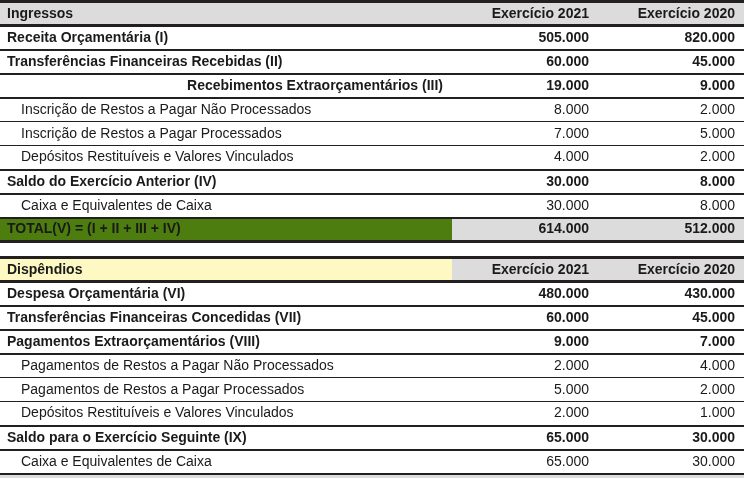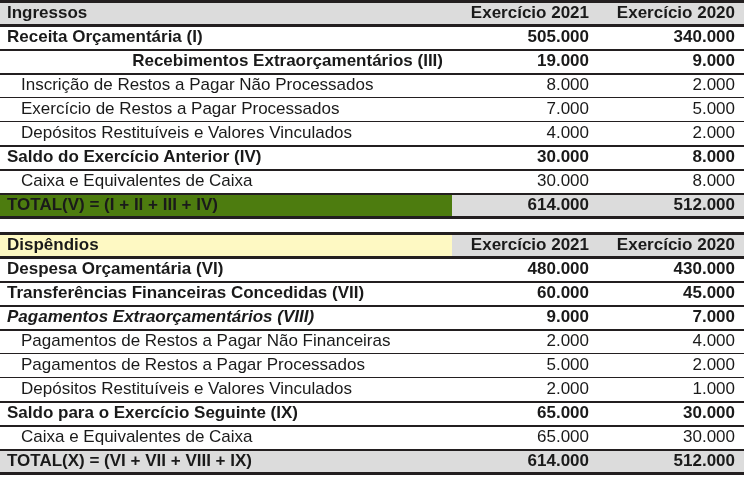--- a/index.html
+++ b/index.html
@@ -32,21 +32,21 @@
   }
 
   .fin-table col.c-label { width: 452px; }
   .fin-table col.c-val   { width: 146px; }
 
   .fin-table tr { height: 24px; }
 
   .fin-table td {
     padding: 0 9px 1px 7px;
     vertical-align: middle;
-    font-size: 17px;
+    font-size: 14px;
     line-height: 1.05;
     white-space: nowrap;
     background: #ffffff;
     border-top: 1px solid #231f20;
     border-bottom: 1px solid #231f20;
   }
 
   
   tr.band td {
     background: #dcdcdc;
@@ -107,34 +107,39 @@
       <tr class="band">
         <td class="label" style="background-color: rgb(220, 220, 220); border-top-color: rgb(35, 31, 32); border-bottom-color: rgb(35, 31, 32);">Ingressos</td>
         <td class="val" style="background-color: rgb(220, 220, 220); border-top-color: rgb(35, 31, 32); border-bottom-color: rgb(35, 31, 32);">Exercício 2021</td>
         <td class="val" style="background-color: rgb(220, 220, 220); border-top-color: rgb(35, 31, 32); border-bottom-color: rgb(35, 31, 32);">Exercício 2020</td>
       </tr>
     </thead>
     <tbody>
         <tr class="major">
           <td class="label" style="border-top-color: rgb(35, 31, 32); border-bottom-color: rgb(35, 31, 32);">Receita Orçamentária (I)</td>
           <td class="val" style="border-top-color: rgb(35, 31, 32); border-bottom-color: rgb(35, 31, 32);">505.000</td>
-          <td class="val" style="border-top-color: rgb(35, 31, 32); border-bottom-color: rgb(35, 31, 32);">340.000</td>
+          <td class="val" style="border-top-color: rgb(35, 31, 32); border-bottom-color: rgb(35, 31, 32);">820.000</td>
+        </tr>
+        <tr class="major">
+          <td class="label" style="border-top-color: rgb(35, 31, 32); border-bottom-color: rgb(35, 31, 32);">Transferências Financeiras Recebidas (II)</td>
+          <td class="val" style="border-top-color: rgb(35, 31, 32); border-bottom-color: rgb(35, 31, 32);">60.000</td>
+          <td class="val" style="border-top-color: rgb(35, 31, 32); border-bottom-color: rgb(35, 31, 32);">45.000</td>
         </tr>
         <tr class="major">
           <td class="label" style="border-top-color: rgb(35, 31, 32); border-bottom-color: rgb(35, 31, 32); text-align: right;">Recebimentos Extraorçamentários (III)</td>
           <td class="val" style="border-top-color: rgb(35, 31, 32); border-bottom-color: rgb(35, 31, 32);">19.000</td>
           <td class="val" style="border-top-color: rgb(35, 31, 32); border-bottom-color: rgb(35, 31, 32);">9.000</td>
         </tr>
         <tr class="detail">
           <td class="label" style="border-top-color: rgb(35, 31, 32); border-bottom-color: rgb(35, 31, 32);">Inscrição de Restos a Pagar Não Processados</td>
           <td class="val" style="border-top-color: rgb(35, 31, 32); border-bottom-color: rgb(35, 31, 32);">8.000</td>
           <td class="val" style="border-top-color: rgb(35, 31, 32); border-bottom-color: rgb(35, 31, 32);">2.000</td>
         </tr>
         <tr class="detail">
-          <td class="label" style="border-top-color: rgb(35, 31, 32); border-bottom-color: rgb(35, 31, 32);">Exercício de Restos a Pagar Processados</td>
+          <td class="label" style="border-top-color: rgb(35, 31, 32); border-bottom-color: rgb(35, 31, 32);">Inscrição de Restos a Pagar Processados</td>
           <td class="val" style="border-top-color: rgb(35, 31, 32); border-bottom-color: rgb(35, 31, 32);">7.000</td>
           <td class="val" style="border-top-color: rgb(35, 31, 32); border-bottom-color: rgb(35, 31, 32);">5.000</td>
         </tr>
         <tr class="detail">
           <td class="label" style="border-top-color: rgb(35, 31, 32); border-bottom-color: rgb(35, 31, 32);">Depósitos Restituíveis e Valores Vinculados</td>
           <td class="val" style="border-top-color: rgb(35, 31, 32); border-bottom-color: rgb(35, 31, 32);">4.000</td>
           <td class="val" style="border-top-color: rgb(35, 31, 32); border-bottom-color: rgb(35, 31, 32);">2.000</td>
         </tr>
         <tr class="major">
           <td class="label" style="border-top-color: rgb(35, 31, 32); border-bottom-color: rgb(35, 31, 32);">Saldo do Exercício Anterior (IV)</td>
@@ -174,26 +179,26 @@
           <td class="label" style="border-top-color: rgb(35, 31, 32); border-bottom-color: rgb(35, 31, 32);">Despesa Orçamentária (VI)</td>
           <td class="val" style="border-top-color: rgb(35, 31, 32); border-bottom-color: rgb(35, 31, 32);">480.000</td>
           <td class="val" style="border-top-color: rgb(35, 31, 32); border-bottom-color: rgb(35, 31, 32);">430.000</td>
         </tr>
         <tr class="major">
           <td class="label" style="border-top-color: rgb(35, 31, 32); border-bottom-color: rgb(35, 31, 32);">Transferências Financeiras Concedidas (VII)</td>
           <td class="val" style="border-top-color: rgb(35, 31, 32); border-bottom-color: rgb(35, 31, 32);">60.000</td>
           <td class="val" style="border-top-color: rgb(35, 31, 32); border-bottom-color: rgb(35, 31, 32);">45.000</td>
         </tr>
         <tr class="major">
-          <td class="label" style="border-top-color: rgb(35, 31, 32); border-bottom-color: rgb(35, 31, 32); font-style: italic;">Pagamentos Extraorçamentários (VIII)</td>
+          <td class="label" style="border-top-color: rgb(35, 31, 32); border-bottom-color: rgb(35, 31, 32);">Pagamentos Extraorçamentários (VIII)</td>
           <td class="val" style="border-top-color: rgb(35, 31, 32); border-bottom-color: rgb(35, 31, 32);">9.000</td>
           <td class="val" style="border-top-color: rgb(35, 31, 32); border-bottom-color: rgb(35, 31, 32);">7.000</td>
         </tr>
         <tr class="detail">
-          <td class="label" style="border-top-color: rgb(35, 31, 32); border-bottom-color: rgb(35, 31, 32);">Pagamentos de Restos a Pagar Não Financeiras</td>
+          <td class="label" style="border-top-color: rgb(35, 31, 32); border-bottom-color: rgb(35, 31, 32);">Pagamentos de Restos a Pagar Não Processados</td>
           <td class="val" style="border-top-color: rgb(35, 31, 32); border-bottom-color: rgb(35, 31, 32);">2.000</td>
           <td class="val" style="border-top-color: rgb(35, 31, 32); border-bottom-color: rgb(35, 31, 32);">4.000</td>
         </tr>
         <tr class="detail">
           <td class="label" style="border-top-color: rgb(35, 31, 32); border-bottom-color: rgb(35, 31, 32);">Pagamentos de Restos a Pagar Processados</td>
           <td class="val" style="border-top-color: rgb(35, 31, 32); border-bottom-color: rgb(35, 31, 32);">5.000</td>
           <td class="val" style="border-top-color: rgb(35, 31, 32); border-bottom-color: rgb(35, 31, 32);">2.000</td>
         </tr>
         <tr class="detail">
           <td class="label" style="border-top-color: rgb(35, 31, 32); border-bottom-color: rgb(35, 31, 32);">Depósitos Restituíveis e Valores Vinculados</td>

